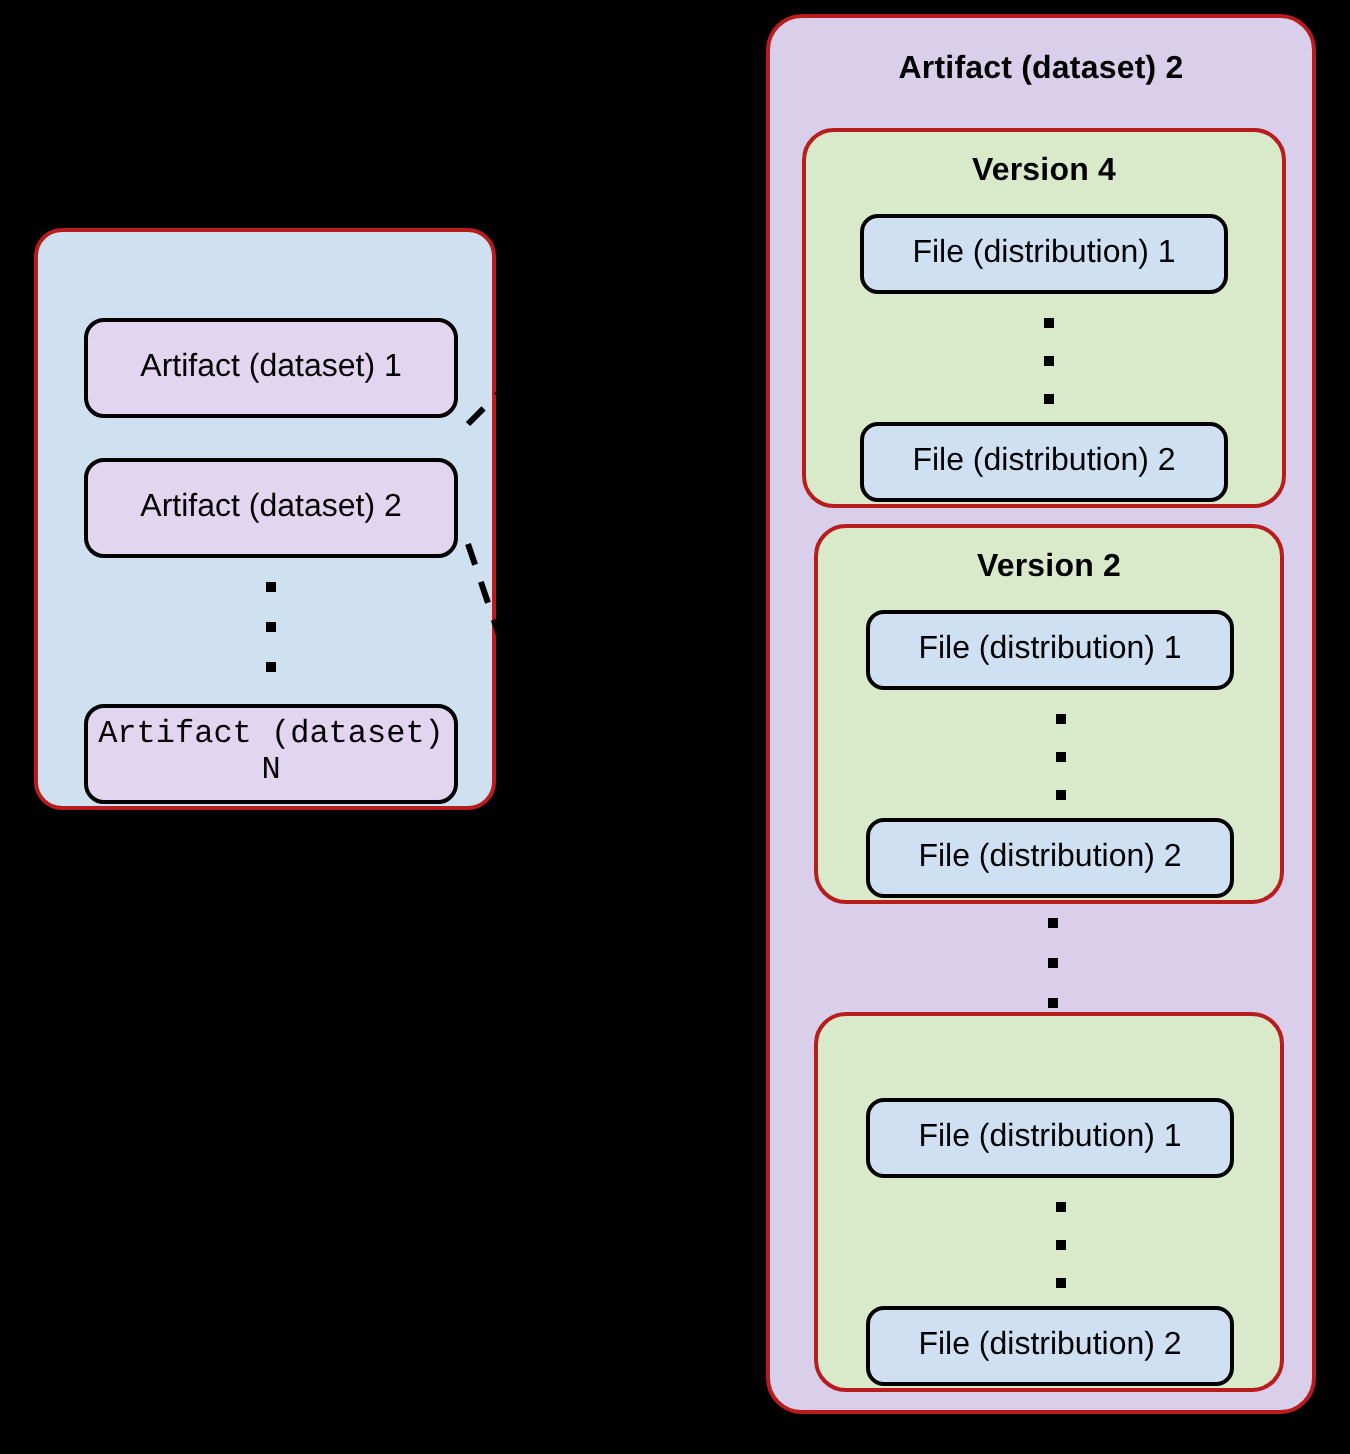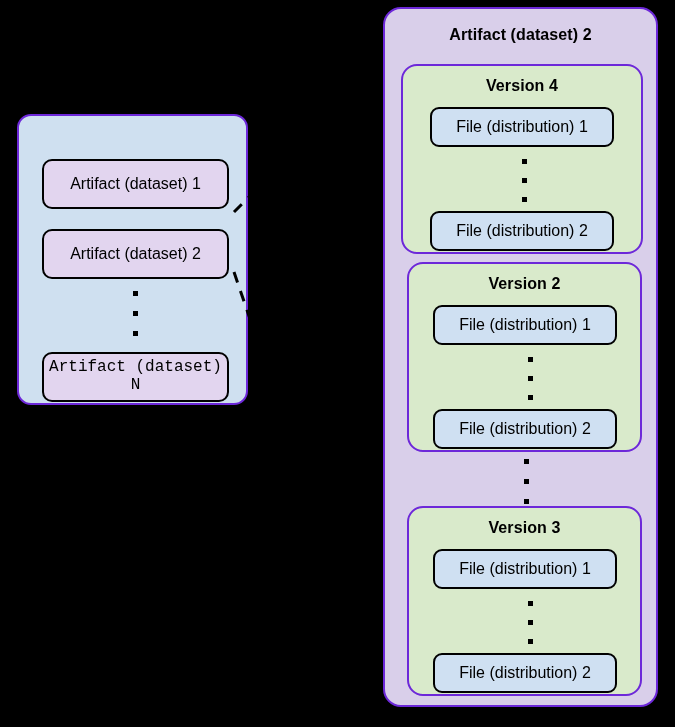--- a/index.html
+++ b/index.html
@@ -19,21 +19,21 @@
   .canvas {
     position: absolute;
     inset: 0;
     background: #000000;
   }
 
   
   .panel {
     position: absolute;
     box-sizing: border-box;
-    border: 2px solid #6d28d9;
+    border: 2px solid #b91c1c;
     border-radius: 14px;
   }
   .group-panel  { background: #cfe0f0; }
   .artifact-panel { background: #d9cfea; }
   .version-panel  { background: #d9eacb; border-radius: 16px; }
 
   .box {
     position: absolute;
     box-sizing: border-box;
     border: 2px solid #000000;
@@ -146,21 +146,20 @@
     </div>
 
     <div class="vdots" style="left:139px; top:450px; width:5px; height:45px;">
       <i></i>
         <i></i>
         <i></i>
     </div>
 
     <div class="panel version-panel" style="left:22px; top:497px; width:235px; height:190px;">
 
-      <div class="panel-title" style="top:11px;">Version 3</div>
 
       <div class="box file-box" style="left:24px; top:41px; width:184px; height:40px;">File (distribution) 1</div>
 
       <div class="vdots" style="left:119px; top:93px; width:5px; height:43px;">
         <i></i>
           <i></i>
           <i></i>
       </div>
 
       <div class="box file-box" style="left:24px; top:145px; width:184px; height:40px;">File (distribution) 2</div>

